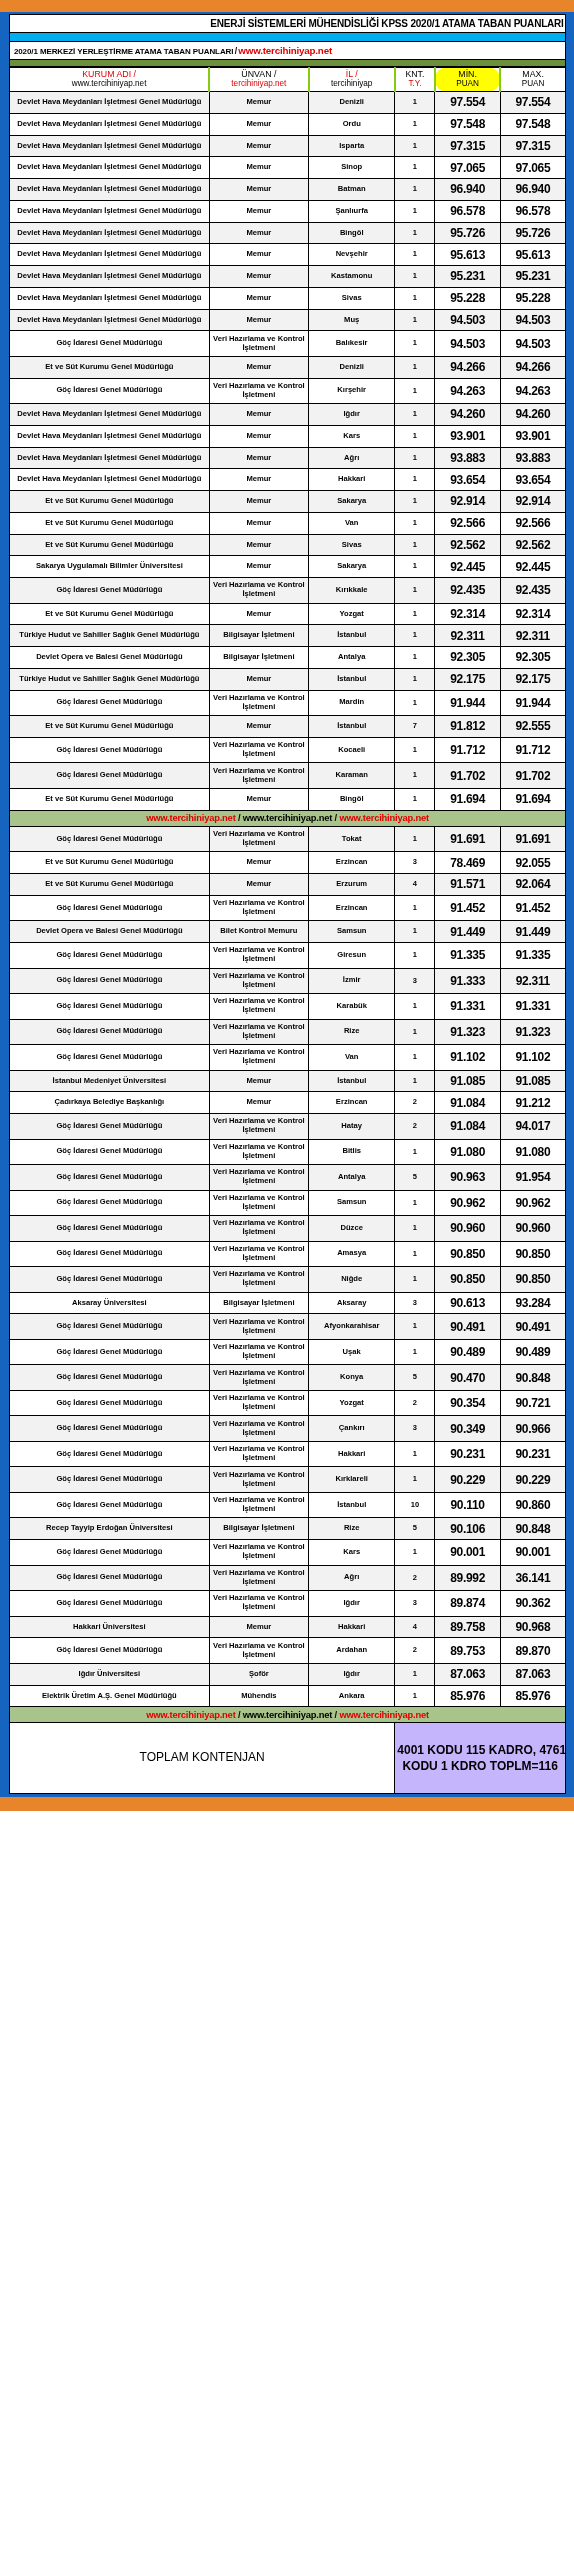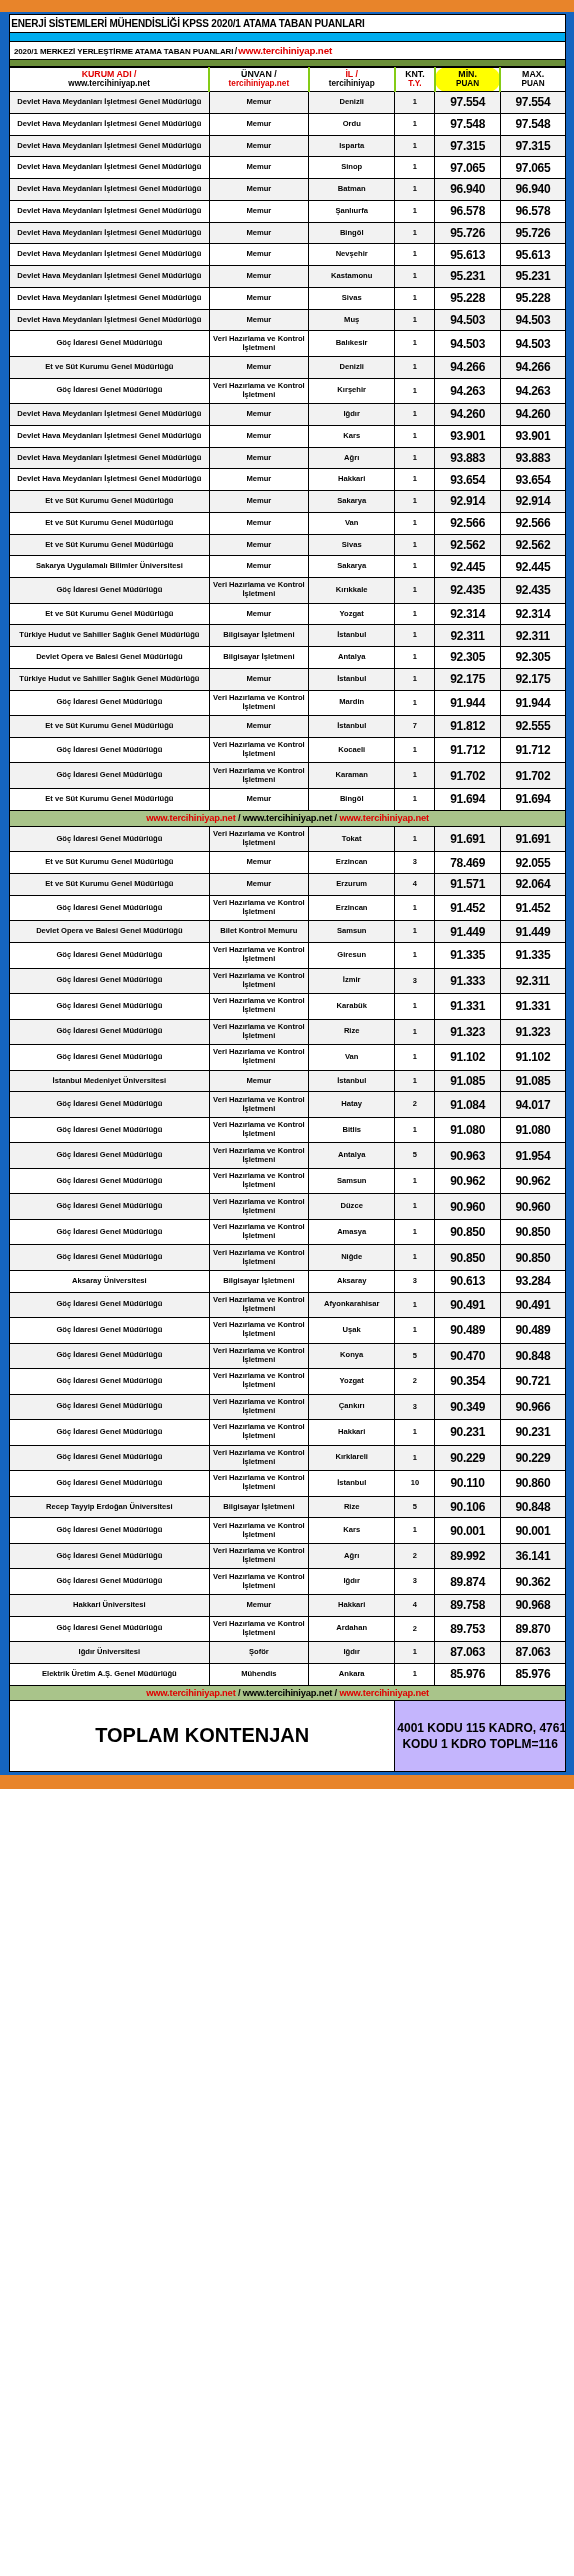--- a/index.html
+++ b/index.html
@@ -17,21 +17,21 @@
   }
   .topbar { height: 11.7px; background:#e8842a; width:100%; }
   .botbar { height: 14.3px; background:#e8842a; width:100%; }
   .frame {
     background:#1565c0;
     padding: 2.6px 9px 2.6px 9px;
   }
   .titlebar {
     background:#ffffff;
     border:1.3px solid #000;
-    text-align:left;
+    text-align:right;
     padding: 2.6px 1.3px 3.3px 1.3px;
   }
   .titlebar .t {
     font-weight:bold;
     font-size: 10px;
     letter-spacing: -0.2px;
     color:#000;
     white-space:nowrap;
   }
   .cyanbar {
@@ -75,21 +75,21 @@
   col.c-kurum { width: 199px; }
   col.c-unvan { width: 99px; }
   col.c-il    { width: 86px; }
   col.c-knt   { width: 40px; }
   col.c-min   { width: 65px; }
   col.c-max   { width: 65px; }
 
   thead th {
     background:#ffffff;
     padding: 2px 1.3px 2.6px 1.3px;
-    font-weight:bold;
+    font-weight:normal;
   }
   thead th.hl { border-left:2px solid #84cc16;border-radius:12px; }
   thead .l1 { display:block; font-size:8.8px; line-height:1.12; }
   thead .l2 { display:block; font-size:8.2px; line-height:1.12; }
   .red { color:#e00000; }
   .blk { color:#000; }
   th.min-head { background:#ffff00 !important; }
   .l1-small { font-size:8.3px; }
 
   tbody td {
@@ -114,22 +114,22 @@
     border-left:1.3px solid #000;
     border-right:1.3px solid #000;
     border-top:1.3px solid #000;
     border-bottom:1.3px solid #000;
     padding: 1.3px 0 2px 0;
     white-space:nowrap;
   }
   tr.banner .r { color:#e00000; font-weight:bold; font-size:9.4px; letter-spacing:-0.2px;}
   tr.banner .k { color:#000; font-weight:bold; font-size:9.4px; letter-spacing:-0.2px;}
   tr.total td.tl {
-    font-size: 20px;
-    font-weight:bold;
+    font-size: 12px;
+    font-weight:normal;
     letter-spacing:0px;
     padding: 3.9px 0 5.2px 0;
     background:#fff;
     text-align:center;
   }
   tr.total td.tr2 {
     font-size: 12px;
     font-weight:bold;
     padding: 19px 2px;
     line-height:1.35;
@@ -536,20 +536,28 @@
             <td class="num">91.102</td>
           </tr>
           <tr class="alt">
             <td>İstanbul Medeniyet Üniversitesi</td>
             <td class="sep-l">Memur</td>
             <td class="sep-l">İstanbul</td>
             <td class="knt">1</td>
             <td class="num">91.085</td>
             <td class="num">91.085</td>
           </tr>
+          <tr class="plain">
+            <td>Çadırkaya Belediye Başkanlığı</td>
+            <td class="sep-l">Memur</td>
+            <td class="sep-l">Erzincan</td>
+            <td class="knt">2</td>
+            <td class="num">91.084</td>
+            <td class="num">91.212</td>
+          </tr>
           <tr class="alt">
             <td>Göç İdaresi Genel Müdürlüğü</td>
             <td class="sep-l">Veri Hazırlama ve Kontrol İşletmeni</td>
             <td class="sep-l">Hatay</td>
             <td class="knt">2</td>
             <td class="num">91.084</td>
             <td class="num">94.017</td>
           </tr>
           <tr class="plain">
             <td>Göç İdaresi Genel Müdürlüğü</td>

